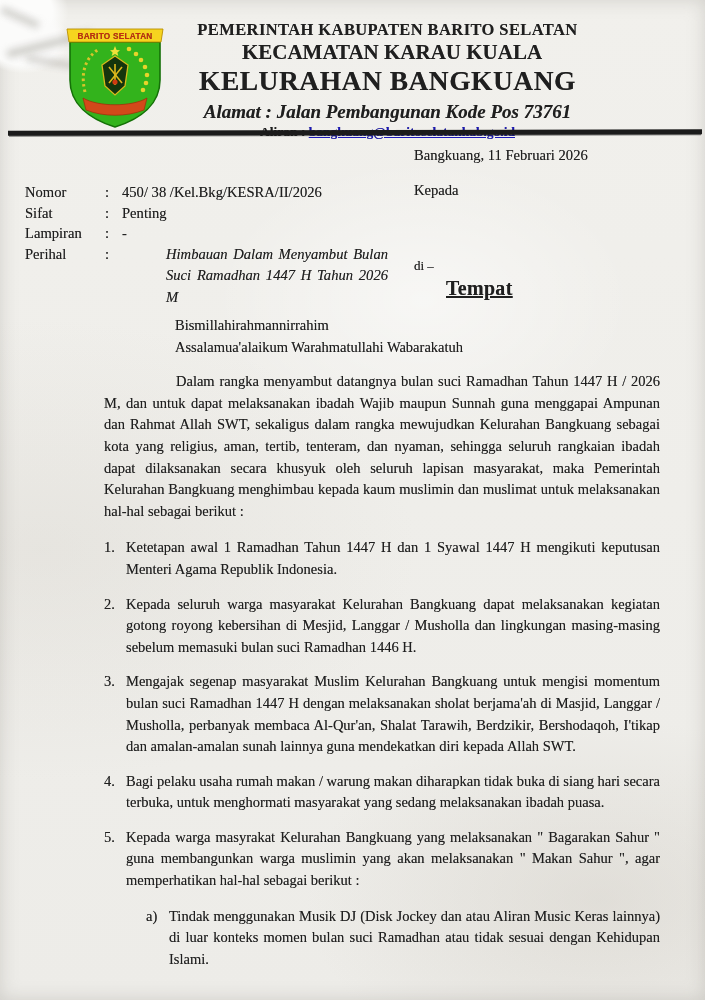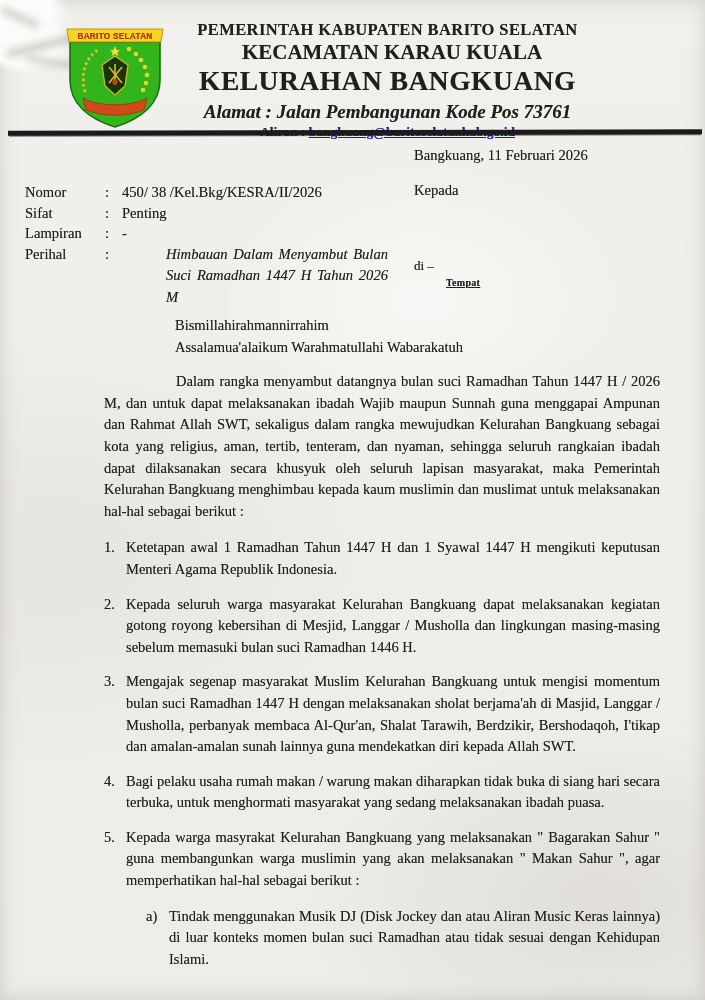--- a/index.html
+++ b/index.html
@@ -47,21 +47,21 @@
   .meta { position:absolute; left:25px; top:182px; font-size:14.6px; }
   .meta-row { display:flex; line-height:20.5px; }
   .meta-label { width:80px; flex:none; }
   .meta-colon { width:17px; flex:none; }
   .meta-value { width:222px; }
   .meta-value.perihal { font-weight:normal; font-style:italic; text-align:justify; line-height:21.5px;margin-left:44px; }
   .kepada   { position:absolute; left:414px; top:182px; font-size:14.6px; }
   .yth-row  { position:absolute; left:376px; top:219px; font-size:14.3px; display:flex; white-space:nowrap; }
   .yth-label{ width:38px; flex:none; }
   .di       { position:absolute; left:414px; top:258px; font-size:13px; }
-  .tempat   { position:absolute; left:446px; top:277px; font-size:10px; font-weight:bold;
+  .tempat   { position:absolute; left:446px; top:277px; font-size:20px; font-weight:bold;
               text-decoration:underline; letter-spacing:0.3px; }
 
   
   .body { position:absolute; left:104px; top:315px; width:556px;
           font-size:14.5px; line-height:21.6px; }
   .salutation { margin-left:71px; }
   .opening { margin-top:13px; text-indent:72px; text-align:justify; }
   .li { display:flex; margin-top:13px; }
   .li .num { width:22px; flex:none; }
   .li .txt { flex:1; text-align:justify; }

